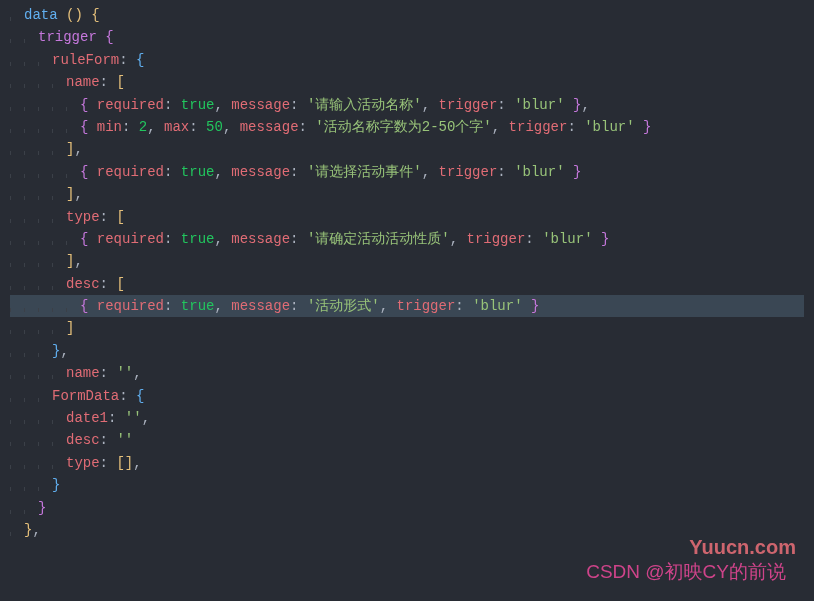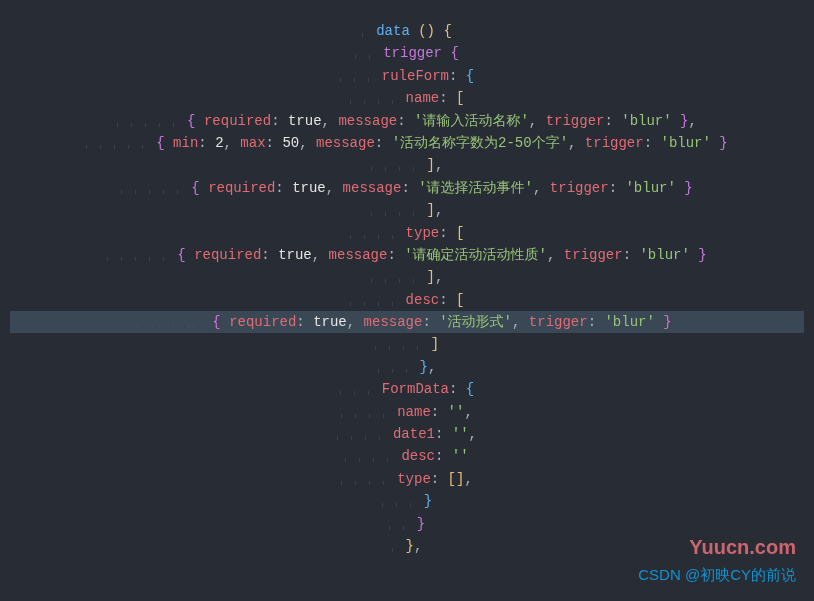--- a/index.html
+++ b/index.html
@@ -8,23 +8,22 @@
     font-family: Consolas, 'Courier New', monospace;
     font-size: 14px;
     line-height: 1.6;
     color: #abb2bf;
     width: 814px;
     height: 601px;
     overflow: hidden;
     position: relative;
   }
   .code-area {
-    padding: 20px 10px;
+    padding: 4px 10px;
     position: relative;
-    text-align: center;
   }
   .line {
     white-space: pre;
     position: relative;
   }
   .line.highlighted {
     background: #3a4754;
   }
   .guide {
     display: inline-block;
@@ -35,43 +34,43 @@
   .guide::before {
     content: '';
     position: absolute;
     left: 0;
     top: -2px;
     bottom: -2px;
     border-left: 1px solid #3b4048;
   }
   .blue { color: #61afef; }
   .yellow { color: #e5c07b; }
-  .orange { color: #e5e5e5; }
+  .orange { color: #22c55e; }
   .purple { color: #c678dd; }
   .red { color: #e06c75; }
   .green { color: #98c379; }
   .gray { color: #abb2bf; }
   .sel { background: #3e4451; }
   .watermark1 {
     position: absolute;
     right: 18px;
     bottom: 38px;
     color: #e06c75;
     font-family: Arial, sans-serif;
     font-size: 20px;
     font-weight: bold;
     opacity: 0.9;
   }
   .watermark2 {
     position: absolute;
-    right: 18px;
+    right: 28px;
     bottom: 14px;
-    color: #0ea5e9;
+    color: #ec4899;
     font-family: Arial, sans-serif;
-    font-size: 15px;
+    font-size: 19px;
     opacity: 0.85;
   }
 </style>
 </head>
 <body>
 
 <div class="code-area">
 
 <div class="line"><span class="guide"></span><span class="blue">data</span> <span class="yellow">()</span> <span class="yellow">{</span></div>
 
@@ -99,23 +98,23 @@
 <div class="line"><span class="guide"></span><span class="guide"></span><span class="guide"></span><span class="guide"></span><span class="yellow">]</span><span class="gray">,</span></div>
 
 <div class="line"><span class="guide"></span><span class="guide"></span><span class="guide"></span><span class="guide"></span><span class="red">desc</span><span class="gray">: </span><span class="yellow">[</span></div>
 
 <div class="line highlighted"><span class="guide"></span><span class="guide"></span><span class="guide"></span><span class="guide"></span><span class="guide"></span><span class="purple sel">{</span> <span class="red">required</span><span class="gray">: </span><span class="orange">true</span><span class="gray">, </span><span class="red">message</span><span class="gray">: </span><span class="green">'活动形式'</span><span class="gray">, </span><span class="red">trigger</span><span class="gray">: </span><span class="green">'blur'</span> <span class="purple sel">}</span></div>
 
 <div class="line"><span class="guide"></span><span class="guide"></span><span class="guide"></span><span class="guide"></span><span class="yellow">]</span></div>
 
 <div class="line"><span class="guide"></span><span class="guide"></span><span class="guide"></span><span class="blue">}</span><span class="gray">,</span></div>
 
+<div class="line"><span class="guide"></span><span class="guide"></span><span class="guide"></span><span class="guide"></span><span class="red">name</span><span class="gray">: </span><span class="green">''</span><span class="gray">,</span></div>
+
 <div class="line"><span class="guide"></span><span class="guide"></span><span class="guide"></span><span class="red">FormData</span><span class="gray">: </span><span class="blue">{</span></div>
-
-<div class="line"><span class="guide"></span><span class="guide"></span><span class="guide"></span><span class="guide"></span><span class="red">name</span><span class="gray">: </span><span class="green">''</span><span class="gray">,</span></div>
 
 <div class="line"><span class="guide"></span><span class="guide"></span><span class="guide"></span><span class="guide"></span><span class="red">date1</span><span class="gray">: </span><span class="green">''</span><span class="gray">,</span></div>
 
 <div class="line"><span class="guide"></span><span class="guide"></span><span class="guide"></span><span class="guide"></span><span class="red">desc</span><span class="gray">: </span><span class="green">''</span></div>
 
 <div class="line"><span class="guide"></span><span class="guide"></span><span class="guide"></span><span class="guide"></span><span class="red">type</span><span class="gray">: </span><span class="yellow">[]</span><span class="gray">,</span></div>
 
 <div class="line"><span class="guide"></span><span class="guide"></span><span class="guide"></span><span class="blue">}</span></div>
 
 <div class="line"><span class="guide"></span><span class="guide"></span><span class="purple">}</span></div>

